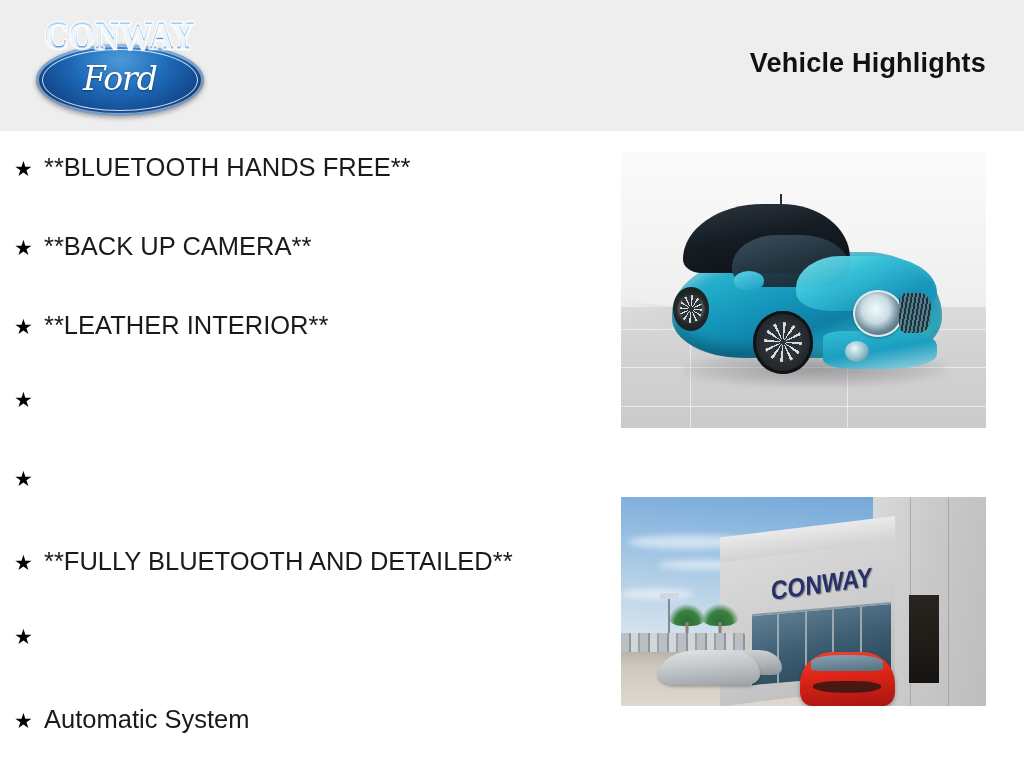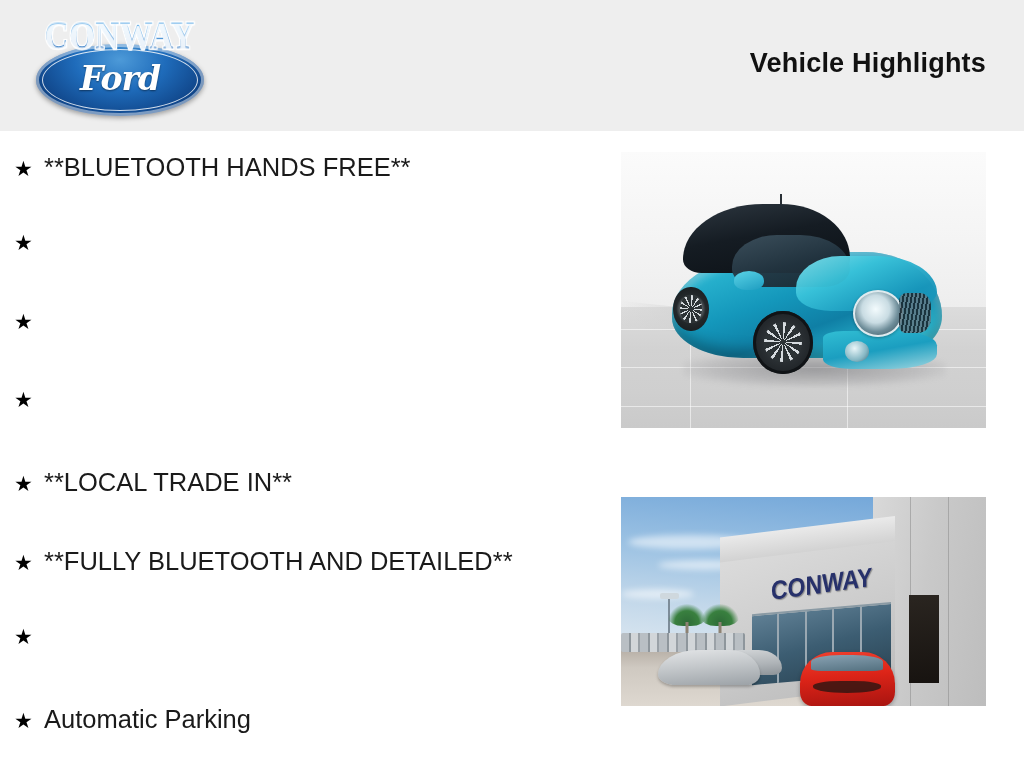--- a/index.html
+++ b/index.html
@@ -89,21 +89,21 @@
     border: 1.5px solid rgba(255,255,255,0.8);
   }
   .logo-ford {
     position: absolute;
     left: 0; top: 0; right: 0; bottom: 0;
     display: flex;
     align-items: center;
     justify-content: center;
     font-family: "DejaVu Serif", serif;
     font-style: italic;
-    font-weight: bold;
+    font-weight: normal;
     font-size: 33px;
     color: #ffffff;
     letter-spacing: -1px;
     text-shadow: 0 1px 2px rgba(0,0,0,0.45);
     padding-bottom: 3px;
   }
 
   .header-title {
     position: absolute;
     right: 38px;
@@ -491,47 +491,48 @@
 
 <div class="highlights">
 
   <div class="highlight-row">
     <span class="bullet-star">★</span>
     <span class="highlight-label">**BLUETOOTH HANDS FREE**</span>
   </div>
 
   <div class="highlight-row">
     <span class="bullet-star">★</span>
-  </div>
-
-  <div class="highlight-row">
-    <span class="bullet-star">★</span>
-  </div>
-
-  <div class="highlight-row">
-    <span class="bullet-star">★</span>
-  </div>
-
-  <div class="highlight-row">
-    <span class="bullet-star">★</span>
-    <span class="highlight-label">**LOCAL TRADE IN**</span>
+    <span class="highlight-label">**BACK UP CAMERA**</span>
+  </div>
+
+  <div class="highlight-row">
+    <span class="bullet-star">★</span>
+    <span class="highlight-label">**LEATHER INTERIOR**</span>
+  </div>
+
+  <div class="highlight-row">
+    <span class="bullet-star">★</span>
+  </div>
+
+  <div class="highlight-row">
+    <span class="bullet-star">★</span>
   </div>
 
   <div class="highlight-row">
     <span class="bullet-star">★</span>
     <span class="highlight-label">**FULLY BLUETOOTH AND DETAILED**</span>
   </div>
 
   <div class="highlight-row">
     <span class="bullet-star">★</span>
   </div>
 
   <div class="highlight-row">
     <span class="bullet-star">★</span>
-    <span class="highlight-label">Automatic Parking</span>
+    <span class="highlight-label">Automatic System</span>
   </div>
 
 </div>
 
 <div class="vehicle-photo">
   <div class="studio-wall"></div>
   <div class="studio-floor"></div>
   <div class="floor-corner"></div>
   <div class="floor-seam s1"></div>
   <div class="floor-seam s2"></div>

